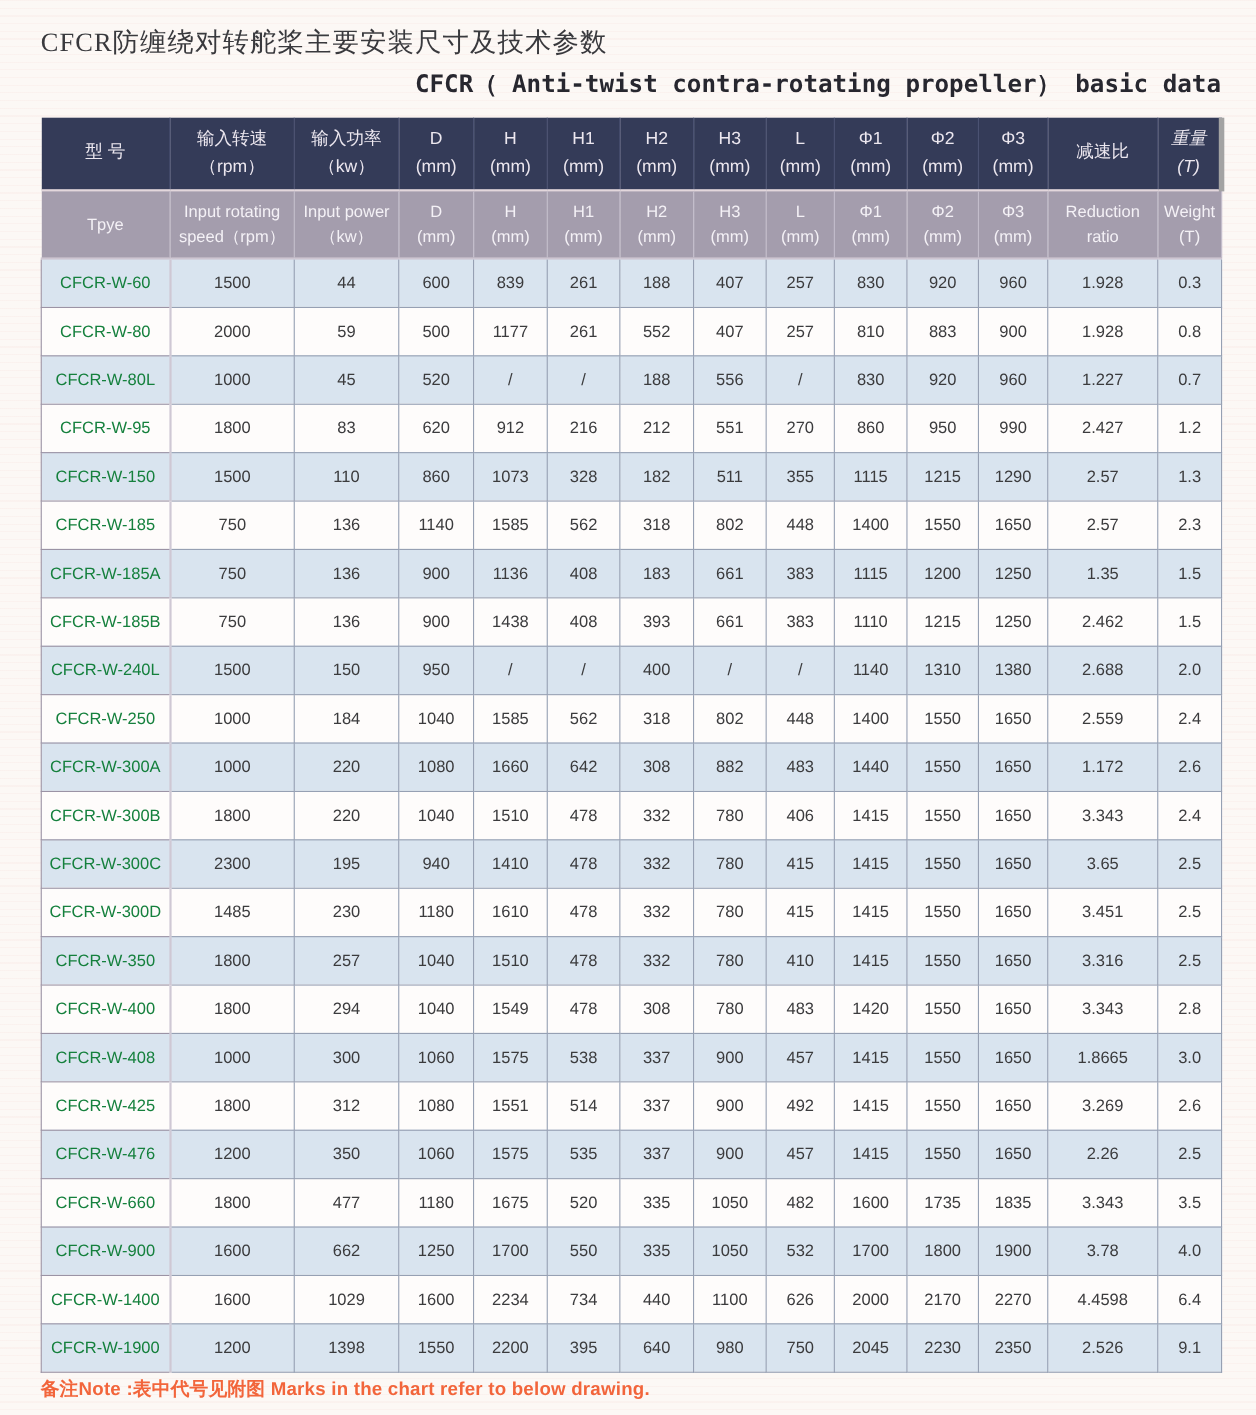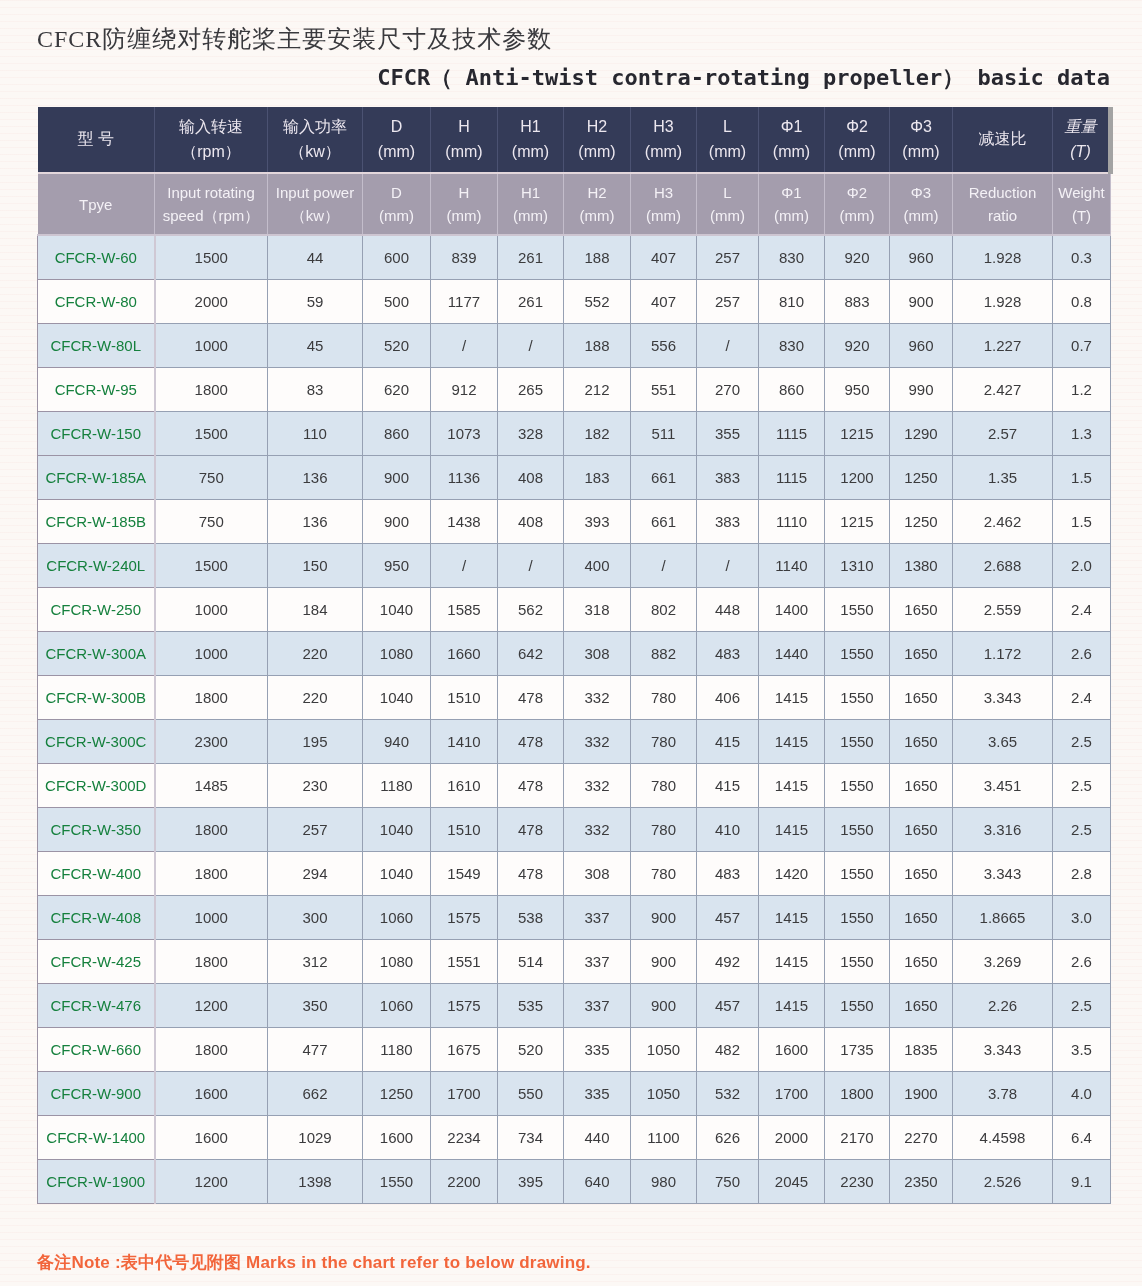--- a/index.html
+++ b/index.html
@@ -260,21 +260,21 @@
           <td>960</td>
           <td>1.227</td>
           <td>0.7</td>
         </tr>
         <tr class="white">
           <td class="type-cell">CFCR-W-95</td>
           <td>1800</td>
           <td>83</td>
           <td>620</td>
           <td>912</td>
-          <td>265</td>
+          <td>216</td>
           <td>212</td>
           <td>551</td>
           <td>270</td>
           <td>860</td>
           <td>950</td>
           <td>990</td>
           <td>2.427</td>
           <td>1.2</td>
         </tr>
         <tr class="blue">
@@ -286,20 +286,36 @@
           <td>328</td>
           <td>182</td>
           <td>511</td>
           <td>355</td>
           <td>1115</td>
           <td>1215</td>
           <td>1290</td>
           <td>2.57</td>
           <td>1.3</td>
         </tr>
+        <tr class="white">
+          <td class="type-cell">CFCR-W-185</td>
+          <td>750</td>
+          <td>136</td>
+          <td>1140</td>
+          <td>1585</td>
+          <td>562</td>
+          <td>318</td>
+          <td>802</td>
+          <td>448</td>
+          <td>1400</td>
+          <td>1550</td>
+          <td>1650</td>
+          <td>2.57</td>
+          <td>2.3</td>
+        </tr>
         <tr class="blue">
           <td class="type-cell">CFCR-W-185A</td>
           <td>750</td>
           <td>136</td>
           <td>900</td>
           <td>1136</td>
           <td>408</td>
           <td>183</td>
           <td>661</td>
           <td>383</td>

